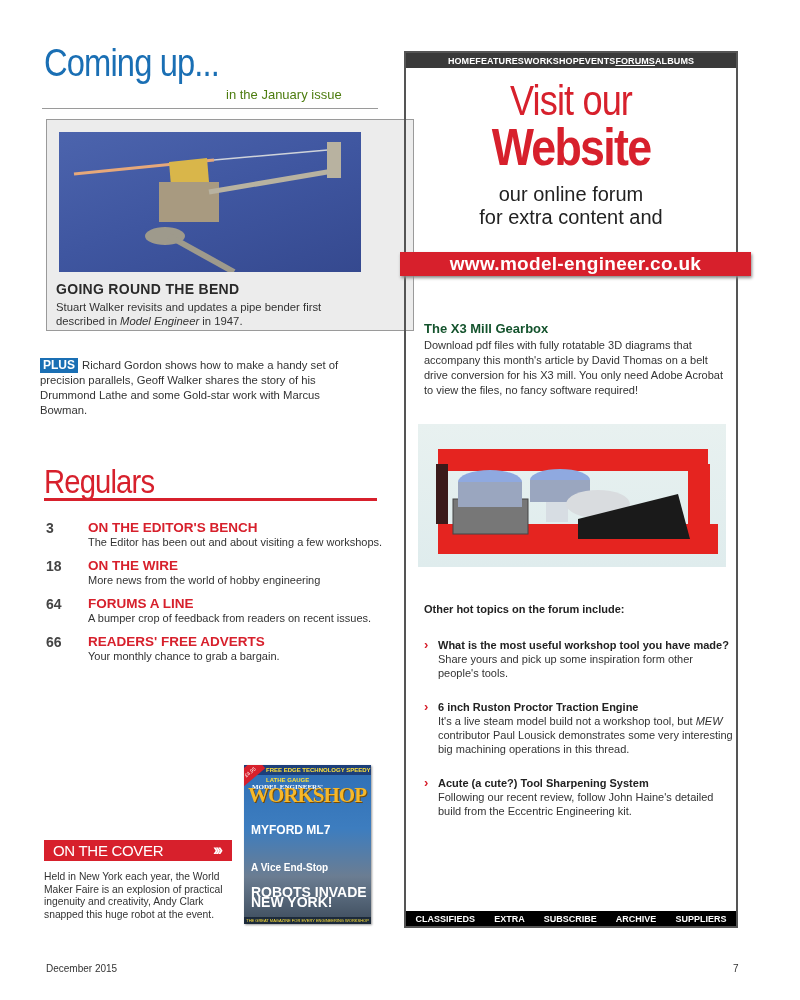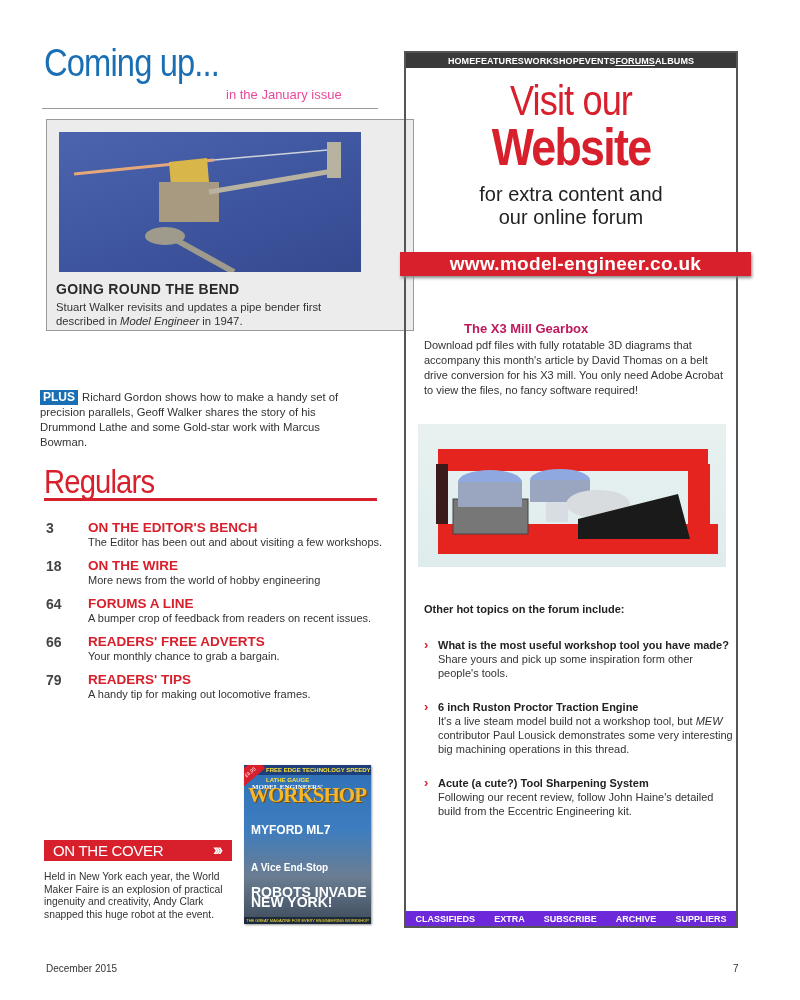--- a/index.html
+++ b/index.html
@@ -1,29 +1,29 @@
 <!DOCTYPE html>
 <html><head>
 <meta charset="utf-8">
 <style>
   html, body { margin:0; padding:0; background:#fff; }
   body { width:800px; height:1000px; position:relative; overflow:hidden; font-family:"Liberation Sans", sans-serif; color:#222; }
 
   
   .cu-title { position:absolute; left:44px; top:42px; font-size:38px; color:#1a6fb4; letter-spacing:-1px; font-family:"Liberation Sans", sans-serif; transform:scaleX(0.86); transform-origin:left top; }
-  .cu-sub { position:absolute; left:226px; top:87px; font-size:13px; color:#ec4899; }
+  .cu-sub { position:absolute; left:226px; top:87px; font-size:13px; color:#4d7c0f; }
   .cu-rule { position:absolute; left:42px; top:108px; width:336px; height:1px; background:#9a9a9a; }
 
   .feature-box { position:absolute; left:46px; top:119px; width:332px; height:210px; background:#ececec; border:1px solid #9a9a9a;padding-left:34px; }
   .feature-img { position:absolute; left:12px; top:12px; width:302px; height:140px; background:linear-gradient(160deg,#4c64ad 0%,#3f56a0 50%,#35498f 100%); overflow:hidden; }
   .feature-title { position:absolute; left:9px; top:161px; font-size:14px; font-weight:bold; color:#2a2a2a; letter-spacing:0.3px; }
   .feature-desc { position:absolute; left:9px; top:180px; width:310px; font-size:11.3px; line-height:14px; color:#333; }
 
   .plus { position:absolute; left:40px; top:358px; width:316px; font-size:11.3px; line-height:15px; color:#333; }
-  .plus-badge { display:inline-block; background:#1a6fb4; color:#fff; font-weight:bold; font-size:12px; padding:0 3px; margin-right:4px; line-height:15px;margin-top:32px; }
+  .plus-badge { display:inline-block; background:#1a6fb4; color:#fff; font-weight:bold; font-size:12px; padding:0 3px; margin-right:4px; line-height:15px; }
 
   
   .reg-title { position:absolute; left:44px; top:462px; font-size:34px; color:#d7202c; letter-spacing:-1px; transform:scaleX(0.86); transform-origin:left top; }
   .reg-rule { position:absolute; left:44px; top:498px; width:333px; height:3px; background:#d7202c; }
   .reg-list { position:absolute; left:46px; top:520px; width:340px; }
   .reg-item { position:relative; padding-left:42px; margin-bottom:9px; }
   .reg-num { position:absolute; left:0; top:0; font-weight:bold; font-size:14px; color:#444; }
   .reg-head { font-weight:bold; font-size:13.5px; color:#d7202c; line-height:16px; }
   .reg-desc { font-size:11px; line-height:13px; color:#333; }
 
@@ -45,32 +45,32 @@
   
   .web-panel { position:absolute; left:404px; top:51px; width:334px; height:877px; border:2px solid #555; box-sizing:border-box; }
   .web-nav { position:absolute; left:0; top:0; width:100%; height:15px; background:#3a3a3a; display:flex; justify-content:center; align-items:center; }
   .web-nav span { color:#fff; font-size:9px; font-weight:bold; letter-spacing:0.1px; }
   .web-nav span.active { text-decoration:underline; }
   .visit1 { position:absolute; left:0; width:100%; top:24px; text-align:center; font-size:42px; color:#d7202c; letter-spacing:-1px; transform:scaleX(0.86); }
   .visit2 { position:absolute; left:0; width:100%; top:64px; text-align:center; font-size:52px; font-weight:bold; color:#d7202c; letter-spacing:-2px; transform:scaleX(0.86); }
   .visit3 { position:absolute; left:0; width:100%; top:130px; text-align:center; font-size:20px; line-height:23px; color:#222; }
   .url-bar { position:absolute; left:400px; top:252px; width:351px; height:24px; background:#d7202c; color:#fff; font-size:19px; font-weight:bold; text-align:center; line-height:24px; box-shadow:1px 2px 3px #888; letter-spacing:0.3px; }
 
-  .x3-title { position:absolute; left:424px; top:321px; font-size:13px; font-weight:bold; color:#be185d;margin-left:40px; }
+  .x3-title { position:absolute; left:424px; top:321px; font-size:13px; font-weight:bold; color:#14532d; }
   .x3-desc { position:absolute; left:424px; top:338px; width:310px; font-size:11px; line-height:15px; color:#333; }
   .x3-img { position:absolute; left:418px; top:424px; width:308px; height:143px; background:linear-gradient(180deg,#e8f1f0,#dfeced); overflow:hidden; }
 
   .hot-title { position:absolute; left:424px; top:603px; font-size:11px; font-weight:bold; color:#222; }
   .hot-list { position:absolute; left:424px; top:638px; width:310px; }
   .hot-item { position:relative; padding-left:14px; margin-bottom:20px; }
   .hot-arrow { position:absolute; left:0; top:-1px; color:#d7202c; font-weight:bold; font-size:13px; }
   .hot-head { font-weight:bold; font-size:11px; line-height:14px; color:#222; }
   .hot-desc { font-size:11px; line-height:14px; color:#333; }
 
-  .web-foot { position:absolute; left:0; bottom:0; width:100%; height:15px; background:#6d28d9; display:flex; justify-content:space-around; align-items:center; }
+  .web-foot { position:absolute; left:0; bottom:0; width:100%; height:15px; background:#000000; display:flex; justify-content:space-around; align-items:center; }
   .web-foot span { color:#fff; font-size:9px; font-weight:bold; }
 
   .footer-date { position:absolute; left:46px; top:963px; font-size:10px; color:#333; }
   .footer-page { position:absolute; left:733px; top:963px; font-size:10px; color:#333; }
 </style>
 </head>
 <body>
 
 <div class="cu-title">Coming up...</div>
 <div class="cu-sub">in the January issue</div>
@@ -113,25 +113,20 @@
   <div class="reg-item">
     <span class="reg-num">64</span>
     <div class="reg-head">FORUMS A LINE</div>
     <div class="reg-desc">A bumper crop of feedback from readers on recent issues.</div>
   </div>
   <div class="reg-item">
     <span class="reg-num">66</span>
     <div class="reg-head">READERS' FREE ADVERTS</div>
     <div class="reg-desc">Your monthly chance to grab a bargain.</div>
   </div>
-  <div class="reg-item">
-    <span class="reg-num">79</span>
-    <div class="reg-head">READERS' TIPS</div>
-    <div class="reg-desc">A handy tip for making out locomotive frames.</div>
-  </div>
 </div>
 
 <div class="cover-bar">
   <span class="lbl">ON THE COVER</span>
   <span class="arr">›››</span>
 </div>
 <div class="cover-desc">Held in New York each year, the World Maker Faire is an explosion of practical ingenuity and creativity, Andy Clark snapped this huge robot at the event.</div>
 
 <div class="cover-mag">
   <div class="mag-free">FREE EDGE TECHNOLOGY SPEEDY LATHE GAUGE</div>
@@ -149,22 +144,22 @@
     <span>HOME</span>
     <span>FEATURES</span>
     <span>WORKSHOP</span>
     <span>EVENTS</span>
     <span class="active">FORUMS</span>
     <span>ALBUMS</span>
   </div>
   <div class="visit1">Visit our</div>
   <div class="visit2">Website</div>
   <div class="visit3">
+    <div>our online forum</div>
     <div>for extra content and</div>
-    <div>our online forum</div>
   </div>
   <div class="web-foot">
     <span>CLASSIFIEDS</span>
     <span>EXTRA</span>
     <span>SUBSCRIBE</span>
     <span>ARCHIVE</span>
     <span>SUPPLIERS</span>
   </div>
 </div>
 

